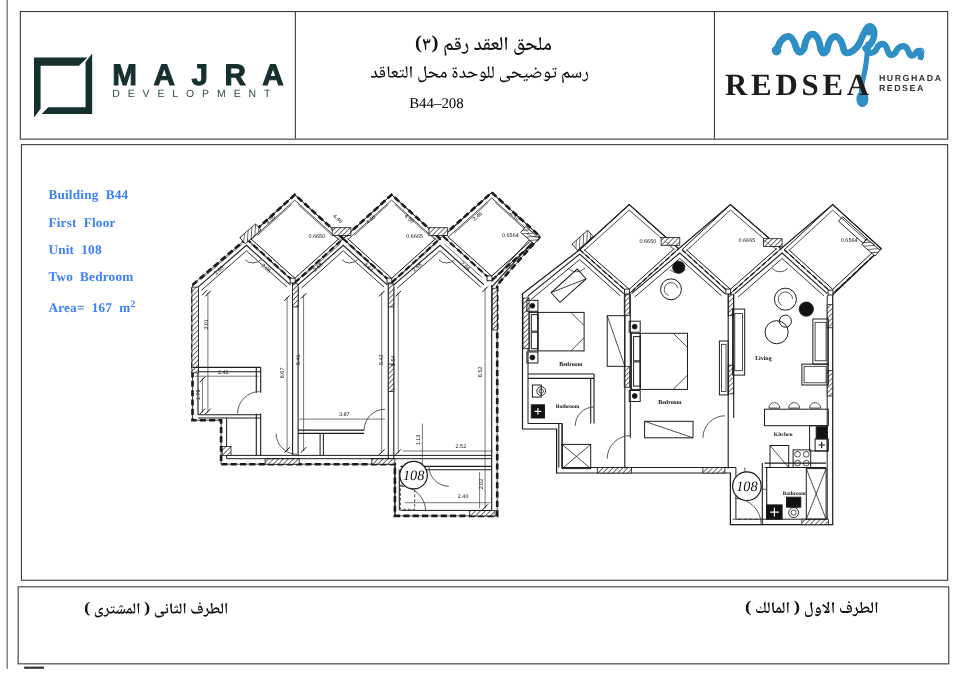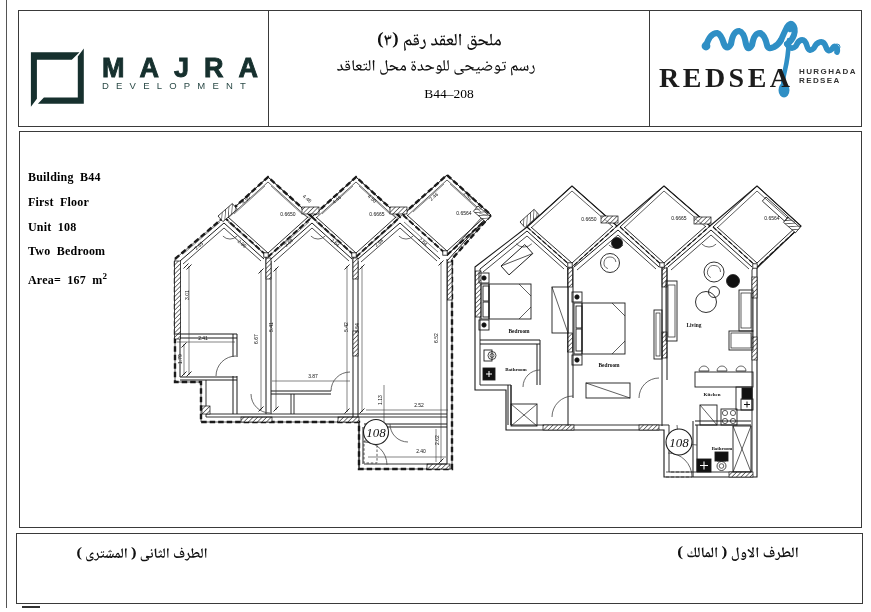--- a/index.html
+++ b/index.html
@@ -14,38 +14,38 @@
 <path d="M83.8,48.6 V103.7 H37.9 L43.9,97.6 H77.8 V56.4 Z" fill="#16302e"></path>
   </svg>
 <div class="abs" style="left:102px;top:53px;width:200px;font:bold 27px 'Liberation Sans';letter-spacing:15px;color:#16302e;-webkit-text-stroke:0.9px #16302e">MAJRA</div>
 <div class="abs" style="left:102px;top:80px;width:200px;font:9.5px 'Liberation Sans';letter-spacing:7.2px;color:#2b4a47">DEVELOPMENT</div>
 <svg class="abs" style="left:378px;top:31.5px" width="123.0" height="19.0" viewBox="0 0 153.25 23.62">
     <path d="M57.8 8.8 56.5 9.9 56.2 11.1 58.5 15.4 58.1 16.8 56.6 18.4 55.6 18.9 52.8 19.0 51.9 18.8 51.6 19.4 52.1 20.0 54.2 21.1 55.6 21.0 57.4 20.1 58.8 18.4 59.4 16.6 59.4 13.6ZM49.4 7.9 48.0 6.9 46.5 7.0 45.1 8.4 44.5 10.2 44.6 11.9 45.9 13.1 47.5 13.2 49.8 12.4 49.9 13.4 48.5 14.0 46.4 14.4 42.5 14.4 41.6 13.5 40.4 10.4 39.4 9.0 37.2 9.5 33.5 11.9 32.4 14.2 32.9 23.5 34.8 22.4 33.5 14.8 33.5 13.9 35.1 12.6 35.0 14.5 35.4 15.2 37.0 16.2 38.5 16.6 40.8 16.6 41.0 15.8 42.5 16.6 46.9 16.4 49.8 15.6 50.9 14.5 51.0 12.4 50.4 9.6ZM36.1 13.2 37.5 11.9 39.0 11.0 40.2 14.6 38.5 14.5 36.6 13.8ZM45.4 10.4 46.0 9.4 47.5 9.1 48.8 10.1 49.1 11.4 47.9 11.8 46.1 11.6 45.6 11.2ZM116.0 6.0 117.5 7.2 118.6 5.8 117.5 4.6ZM120.5 4.2 119.1 5.8 120.5 7.0 121.8 5.5ZM77.9 5.6 79.4 6.9 80.5 5.4 79.4 4.2ZM15.5 4.0 15.6 5.2 15.0 6.4 14.0 6.2 13.8 4.5 13.2 4.1 12.9 4.2 12.9 6.1 12.0 7.0 11.0 6.9 10.6 6.5 9.6 4.1 8.8 4.4 8.1 5.2 8.0 6.1 9.2 8.9 10.0 11.4 10.6 16.6 11.5 16.8 11.8 15.5 11.9 11.5 11.6 9.2 12.6 9.2 13.9 8.5 14.9 8.8 16.1 7.9 16.6 6.1 16.5 4.1ZM82.4 3.9 81.0 5.4 82.4 6.6 83.6 5.1ZM44.4 4.4 45.9 5.6 47.0 4.1 45.9 3.0ZM48.9 2.6 47.5 4.1 48.9 5.4 50.1 3.9ZM153.0 12.9 151.6 9.9 150.8 9.1 149.8 9.0 148.4 9.8 146.1 13.5 145.4 14.1 143.8 14.5 142.0 14.0 141.8 13.8 141.6 12.2 141.8 2.0 139.6 3.2 140.8 13.2 140.5 14.1 138.9 14.5 135.8 14.2 135.1 13.8 136.5 13.6 137.2 12.1 133.6 11.5 129.8 9.2 127.9 8.9 126.6 9.1 125.5 10.0 125.2 10.6 125.5 11.9 125.8 12.0 126.5 11.5 128.2 11.1 129.8 11.6 131.8 13.0 128.0 14.2 123.1 14.5 122.5 12.2 121.6 10.4 120.1 8.9 118.8 8.6 118.1 8.9 117.0 10.0 116.4 11.2 116.0 12.6 116.2 15.0 116.8 15.6 118.0 16.2 121.8 16.8 121.9 17.6 120.1 19.0 118.1 19.9 117.0 20.1 114.5 20.0 113.6 19.5 112.9 18.5 112.6 17.6 112.9 15.2 112.1 15.0 111.6 17.1 111.6 19.0 112.2 20.8 113.0 21.6 114.4 22.2 116.5 22.4 118.5 21.9 120.9 20.5 122.1 19.1 123.1 16.6 126.4 16.6 128.6 16.2 132.9 14.0 133.5 14.0 134.2 15.8 136.2 16.5 139.4 16.6 141.5 15.9 142.8 16.5 144.6 16.6 146.6 15.5 149.2 16.5 152.0 16.8 153.1 14.9ZM149.0 11.5 149.9 11.2 150.4 11.6 151.1 13.1 151.2 14.8 147.9 13.9 147.6 13.5ZM117.4 11.5 118.4 10.9 119.5 11.1 120.5 12.2 121.1 14.4 118.8 14.2 117.5 13.8 116.9 12.8ZM102.9 2.0 101.4 2.5 100.9 3.6 101.4 8.0 101.8 16.6 103.0 16.4 103.1 5.0 103.8 4.5ZM97.6 2.0 95.5 3.2 97.0 13.8 96.5 14.1 94.9 14.5 91.9 14.1 93.4 12.2 93.6 11.5 93.4 9.8 92.4 8.6 91.6 8.2 89.5 8.0 86.6 9.0 85.6 10.4 85.9 11.4 86.2 11.6 86.6 11.5 88.8 14.0 88.5 14.2 84.1 14.5 83.1 14.1 83.6 13.1 83.4 10.5 82.8 9.2 81.9 8.4 80.9 8.2 79.0 9.1 77.9 10.4 77.4 11.9 77.4 13.6 77.8 14.2 77.0 14.5 75.4 14.4 74.1 13.4 73.6 12.5 72.0 7.4 71.0 8.0 70.6 9.5 72.4 14.2 69.5 14.6 68.4 14.5 66.8 13.8 66.2 14.8 66.2 15.6 66.9 16.4 68.1 16.8 70.8 16.6 73.4 15.6 75.6 16.6 78.6 16.5 80.5 15.9 82.6 16.5 86.0 16.6 88.0 16.2 89.9 15.4 92.8 16.5 95.5 16.6 96.5 16.4 97.5 15.4 98.0 13.2ZM81.2 10.6 82.0 11.4 82.6 13.1 81.6 13.9 80.2 14.2 79.2 13.8 78.2 12.8 79.9 11.0 80.5 10.6ZM87.8 10.8 88.9 10.2 90.6 10.1 91.6 10.9 91.8 11.9 91.2 12.8 90.4 13.5ZM18.4 0.0 18.4 1.1 19.9 2.5 20.9 4.2 21.6 7.9 21.6 11.8 21.1 14.8 20.1 16.9 18.5 18.4 18.4 19.6 21.2 18.1 22.8 16.6 23.6 15.2 24.6 11.6 24.6 8.0 23.9 5.0 22.5 2.8 20.6 1.1ZM6.4 0.0 3.5 1.5 1.9 3.1 0.8 5.1 0.0 8.5 0.1 12.2 1.2 15.6 3.1 17.9 6.4 19.6 6.4 18.6 4.6 17.0 3.5 14.6 3.0 11.4 3.0 8.2 3.4 5.5 4.0 3.8 4.9 2.4 6.2 1.2Z" fill="#111" fill-rule="evenodd"></path>
   </svg>
 <svg class="abs" style="left:337px;top:60.0px" width="198.0" height="15.6" viewBox="0 0 272.38 21.50">
     <path d="M191.1 17.9 192.6 19.1 193.8 17.6 192.6 16.5ZM195.6 16.1 194.2 17.5 195.5 18.8 196.9 17.5ZM270.6 7.0 270.1 7.1 269.4 7.9 269.1 9.2 271.4 13.5 270.9 14.9 269.9 16.1 268.8 16.9 267.2 17.2 264.6 17.0 264.4 17.6 266.9 19.1 268.5 19.0 270.0 18.2 271.4 16.6 272.0 15.1 272.2 12.2ZM262.9 7.0 262.1 7.4 261.2 8.5 261.2 9.4 262.6 12.6 261.5 12.8 259.8 12.4 258.5 11.8 259.5 9.0 259.2 8.9 258.1 9.1 257.0 12.2 256.5 12.6 254.5 12.8 253.5 12.4 254.5 10.2 254.1 10.0 253.5 10.1 251.9 12.2 251.0 12.6 249.9 12.6 248.5 11.1 247.8 9.0 246.8 7.2 245.8 7.1 243.0 8.4 240.4 10.4 239.6 12.4 240.1 21.4 241.8 20.6 241.9 19.9 240.6 12.0 242.4 10.6 242.1 12.2 242.4 13.0 243.4 13.9 245.6 14.6 247.9 14.8 248.2 13.9 249.5 14.6 250.9 14.6 252.5 14.1 254.2 14.8 255.9 14.8 257.1 14.5 258.1 13.8 260.1 14.5 262.9 14.8 263.8 11.9ZM243.2 11.4 244.8 9.9 246.2 9.0 246.6 10.8 247.5 12.8 245.6 12.6 244.0 12.0ZM213.8 9.9 213.4 9.0 211.9 7.5 210.6 6.8 209.5 6.5 208.4 6.8 206.4 8.0 202.9 11.9 202.2 12.1 201.5 11.6 202.2 10.0 201.4 9.9 200.9 10.2 200.1 11.6 199.1 12.5 197.1 12.6 195.9 12.2 195.4 11.8 196.4 9.6 195.5 9.4 194.9 9.9 193.9 11.8 193.0 12.4 191.8 12.6 188.0 12.6 186.9 12.4 186.2 11.9 187.9 11.6 188.6 10.2 185.2 9.8 180.9 7.2 179.1 7.0 178.0 7.2 176.9 8.1 176.8 9.5 177.0 10.0 178.5 9.2 179.9 9.1 181.4 9.8 183.4 11.1 180.5 12.1 177.8 12.6 170.4 12.4 169.6 14.2 171.2 15.5 173.5 16.8 171.4 17.8 168.8 18.2 164.8 18.1 163.6 17.5 162.8 16.2 162.6 14.2 162.9 13.4 162.5 13.2 162.0 13.4 161.6 17.0 162.1 18.5 163.4 19.8 165.2 20.4 167.6 20.4 171.1 19.5 173.9 17.9 174.4 17.1 174.4 16.0 173.9 15.4 172.2 14.5 172.8 14.4 173.9 14.6 178.1 14.6 181.1 13.9 184.4 12.0 184.9 12.1 185.4 13.4 186.0 14.0 188.5 14.6 193.0 14.4 194.1 13.9 194.6 13.2 195.5 14.0 197.1 14.6 199.1 14.5 200.8 13.6 204.1 14.6 207.6 14.8 210.6 14.0 212.0 13.2 213.1 12.1 213.6 11.0ZM212.5 10.8 212.5 11.2 211.5 11.8 208.4 12.8 206.2 12.9 204.0 12.6 203.8 12.4 206.1 10.0 207.4 9.1 208.8 8.6 209.5 8.6 210.8 9.1ZM231.4 6.2 230.5 6.8 229.8 7.9 229.9 8.9 231.1 11.6 231.0 12.0 227.6 12.6 224.6 12.5 224.2 10.2 223.2 8.1 222.2 7.1 221.4 6.8 220.0 7.1 219.1 8.0 218.2 9.8 218.0 10.9 218.2 13.0 218.9 13.8 219.9 14.2 223.2 14.8 222.0 16.2 220.6 17.0 218.9 17.2 216.8 16.9 216.4 17.0 216.2 17.6 219.0 19.1 220.6 19.0 222.0 18.4 223.4 17.0 224.4 14.8 228.2 14.5 231.4 13.5 232.2 11.0ZM219.1 9.9 220.5 8.9 221.8 9.2 222.5 10.0 223.2 11.4 223.4 12.6 221.1 12.5 219.6 12.0 218.9 11.1ZM110.8 13.6 111.4 14.4 112.5 14.8 115.2 14.6 117.9 13.6 119.9 14.6 124.1 14.5 126.5 13.8 129.9 12.1 132.9 12.0 133.8 10.2 130.9 10.0 128.9 9.1 126.2 7.4 124.9 7.0 123.5 7.1 122.0 8.1 121.9 9.5 122.1 10.0 123.6 9.2 125.0 9.1 126.2 9.6 128.4 11.1 124.8 12.4 120.0 12.6 119.2 12.2 118.1 10.8 116.6 6.1 116.1 5.6 115.5 6.1 115.1 7.5 115.9 9.9 117.1 12.2 115.0 12.8 113.5 12.8 112.0 12.4 111.2 11.9 110.8 12.8ZM104.4 5.6 103.8 6.5 103.8 7.1 104.2 8.0 102.6 10.1 102.2 11.4 102.2 12.6 102.8 13.8 103.6 14.5 105.6 14.8 106.9 14.4 107.8 13.5 108.5 11.9 108.6 10.1 107.4 7.8 105.9 6.4ZM105.1 8.5 106.6 10.0 107.5 11.8 107.2 12.2 105.5 12.9 104.0 12.5 103.5 11.8 103.5 10.6 104.2 9.2ZM35.8 6.4 37.2 7.6 38.4 6.1 37.2 5.0ZM17.2 7.6 16.6 6.4 15.6 5.2 14.4 4.8 13.0 5.1 12.2 5.9 11.5 7.4 11.4 9.6 11.6 10.2 12.9 11.2 14.5 11.2 16.6 10.4 16.8 11.5 13.6 12.5 9.2 12.6 8.5 12.2 7.4 10.8 5.9 6.1 5.4 5.6 4.8 6.1 4.4 7.5 5.1 9.9 6.4 12.2 4.2 12.8 2.8 12.8 1.2 12.4 0.5 11.9 0.0 12.8 0.0 13.6 0.6 14.4 1.8 14.8 4.5 14.6 7.1 13.6 9.1 14.6 13.0 14.5 16.5 13.6 17.5 12.9 17.9 11.4 17.8 9.5ZM12.2 8.0 13.1 7.0 14.0 6.9 14.9 7.2 16.1 9.0 16.0 9.4 15.4 9.6 13.2 9.8 12.2 9.0ZM40.2 4.6 38.9 6.0 40.1 7.2 41.5 6.0ZM227.1 3.8 228.6 5.0 229.8 3.5 228.6 2.4ZM231.6 2.0 230.2 3.4 231.5 4.6 232.9 3.4ZM102.0 3.1 103.5 4.4 104.6 2.9 103.5 1.8ZM206.6 1.6 205.0 3.2 206.6 4.6 208.0 3.0ZM106.5 1.4 105.1 2.8 106.4 4.0 107.8 2.8ZM11.1 2.4 12.6 3.6 13.8 2.1 12.6 1.0ZM15.6 0.6 14.2 2.0 15.5 3.2 16.9 2.0ZM153.5 0.0 151.8 1.1 151.6 1.9 152.6 8.1 152.9 12.1 151.4 12.6 149.8 12.6 148.4 12.1 148.1 0.1 146.2 1.2 147.4 12.0 145.9 12.6 144.0 12.5 143.6 10.2 142.6 8.1 141.1 6.9 139.9 6.9 138.5 8.0 137.8 9.4 137.4 10.9 137.6 13.0 138.2 13.8 139.2 14.2 142.6 14.8 141.4 16.2 140.0 17.0 138.2 17.2 136.1 16.9 135.8 17.0 135.6 17.6 138.0 19.0 139.5 19.1 141.4 18.4 142.8 17.0 143.8 14.8 146.1 14.6 148.0 13.9 149.6 14.6 151.8 14.6 152.9 14.2 153.9 12.2ZM138.5 9.9 139.9 8.9 141.1 9.2 141.9 10.0 142.6 11.4 142.8 12.6 140.5 12.5 139.0 12.0 138.2 11.1ZM59.4 17.1 60.0 18.9 61.0 19.9 62.4 20.4 64.4 20.4 66.9 19.5 68.8 17.9 69.5 16.5 69.8 14.2 70.6 14.6 75.4 14.4 76.9 13.9 80.1 12.0 80.6 12.1 81.1 13.4 81.8 14.0 83.2 14.5 86.5 14.6 88.4 13.5 91.0 14.5 93.6 14.8 94.4 14.0 94.8 13.1 94.8 11.2 94.2 9.5 93.4 8.0 92.2 7.1 91.4 7.1 89.9 8.1 87.9 11.6 87.0 12.4 86.4 12.6 83.0 12.5 82.0 11.9 83.6 11.6 84.4 10.2 81.0 9.8 76.6 7.2 74.9 7.0 73.8 7.2 72.6 8.1 72.5 9.5 72.8 10.0 74.2 9.2 75.6 9.1 77.1 9.8 79.1 11.1 74.6 12.5 70.1 12.5 69.6 12.2 69.4 11.6 68.5 3.1 69.0 2.4 68.4 0.0 66.8 0.9 66.5 2.2 68.8 15.6 68.6 16.1 67.4 17.2 66.1 17.9 64.8 18.2 62.4 18.2 61.2 17.6 60.8 17.0 60.4 16.0 60.6 13.4 59.8 13.2 59.4 15.1ZM90.8 9.5 91.6 9.2 92.2 9.8 93.0 11.6 93.0 12.9 91.0 12.5 89.2 11.8ZM50.8 0.0 49.4 0.5 48.9 1.6 49.8 14.6 50.9 14.4 51.0 3.0 51.5 2.4ZM20.8 1.4 21.8 12.1 22.4 13.6 23.8 14.5 27.2 14.5 30.1 13.4 31.0 14.0 32.5 14.5 36.2 14.6 38.1 14.2 39.4 13.2 41.4 14.5 43.6 14.6 44.8 14.2 45.4 13.4 45.8 12.2 45.4 0.0 43.6 1.1 43.5 1.9 44.9 11.6 44.8 12.1 43.2 12.6 41.9 12.6 40.4 12.1 40.1 11.8 41.1 9.6 40.6 9.4 39.6 9.9 38.6 11.8 37.8 12.4 36.5 12.6 32.2 12.5 31.9 12.2 32.8 11.4 33.6 9.6 33.5 8.1 32.4 6.8 30.4 6.1 28.5 6.4 26.8 7.1 25.8 8.5 26.0 9.5 26.2 9.8 26.6 9.5 27.9 10.8 28.8 12.4 27.1 12.6 23.9 12.5 23.0 11.6 22.8 0.0ZM28.1 8.6 30.0 8.1 31.0 8.2 31.6 8.8 31.9 9.9 31.5 10.6 30.5 11.5 27.9 8.9Z" fill="#111" fill-rule="evenodd"></path>
   </svg>
-<div class="abs" style="left:399px;top:86px;width:100px;text-align:center;font:13.5px 'Liberation Serif'">B44–208</div>
+<div class="abs" style="left:372px;top:86px;width:100px;font:13.5px 'Liberation Serif'">B44–208</div>
 <svg class="abs" style="left:640px;top:0" width="231" height="126" viewBox="0 0 231 126">
 <g stroke="#2f8fc5" fill="none" stroke-linecap="round" stroke-linejoin="round">
 <path d="M66,46 Q70,33 77,33 Q81,34 84,44 Q87,51 91,44 Q93,31 99,31 Q104,32 106,44 Q108,52 112,45 Q114,33 120,33 Q125,35 127,45 Q128,50 134,47 Q139,44 141,40" stroke-width="6.2"></path>
 <path d="M141,40 Q144,33 147,27 Q150,22 153,25 Q156,28 154,35 Q152,41 147,44" stroke-width="6"></path>
 <path d="M147,44 Q151,51 156,46 Q158,41 161,40 Q165,39 167,46 Q169,53 174,48 Q176,43 180,42 Q184,41 186,47 Q188,53 192,49 Q194,45 196,47 Q198,49 197,52" stroke-width="5.6"></path>
 <path d="M149,40 Q148,58 145,70 Q142,82 144,87" stroke-width="4.6"></path>
 </g>
 <circle cx="66" cy="46" r="4.4" fill="#2f8fc5"></circle>
 <ellipse cx="151" cy="27" rx="4" ry="5.5" fill="#2f8fc5" transform="rotate(20 151 27)"></ellipse>
 <ellipse cx="144" cy="90" rx="5.5" ry="7.5" fill="#2f8fc5"></ellipse>
 <circle cx="197" cy="47" r="3" fill="none" stroke="#2f8fc5" stroke-width="1"></circle>
 <text x="195" y="49.3" font-size="4.6" fill="#2f8fc5" font-family="Liberation Sans">R</text>
 </svg>
 <div class="abs" style="left:659px;top:61.5px;font:bold 28px 'Liberation Serif';letter-spacing:3.5px;color:#1c1c1c">REDSEA</div>
 <div class="abs" style="left:799px;top:68px;font:bold 8px 'Liberation Sans';letter-spacing:1.4px;color:#333;line-height:8.5px">HURGHADA<br>REDSEA</div>
 <div class="abs" style="left:19px;top:131px;width:841px;height:395px;border:1.3px solid #3a3a3a"></div>
-<div class="abs" style="left:28px;top:165px;font:bold 12px 'Liberation Serif';color:#000000;line-height:24.8px;letter-spacing:0.2px">
+<div class="abs" style="left:44px;top:165px;font:bold 12px 'Liberation Serif';color:#3b82f6;line-height:24.8px;letter-spacing:0.2px">
 Building&nbsp; B44<br>First&nbsp; Floor<br>Unit&nbsp; 108<br>Two&nbsp; Bedroom<br>Area=&nbsp; 167&nbsp; m<sup style="font-size:9px">2</sup></div>
 <svg class="abs" style="left:0;top:0" width="871" height="612" viewBox="0 0 871 612">
     <defs>
 <pattern id="ht" width="3.2" height="3.2" patternUnits="userSpaceOnUse" patternTransform="rotate(45)">
 <rect width="3.2" height="3.2" fill="#fff"></rect>
         <line x1="0" y1="0" x2="0" y2="3.2" stroke="#111" stroke-width="1.1"></line>
       </pattern>
 </defs>
     <path d="M175,259 L224,217 L268,177 L312,217 L356,177 L400,217 L447,175 L491,215 L452,259 L452,469 L359,469 L359,422 L201,422 L201,382 L175,382Z" fill="none" stroke="#333" stroke-width="0.8"></path>
     <path d="M175,259 L224,217 L268,177 L312,217 L356,177 L400,217 L447,175 L491,215 L452,259 L452,469 L359,469 L359,422 L201,422 L201,382 L175,382Z" fill="none" stroke="#1a1a1a" stroke-width="2.4" stroke-dasharray="5.5,3.0"></path>

